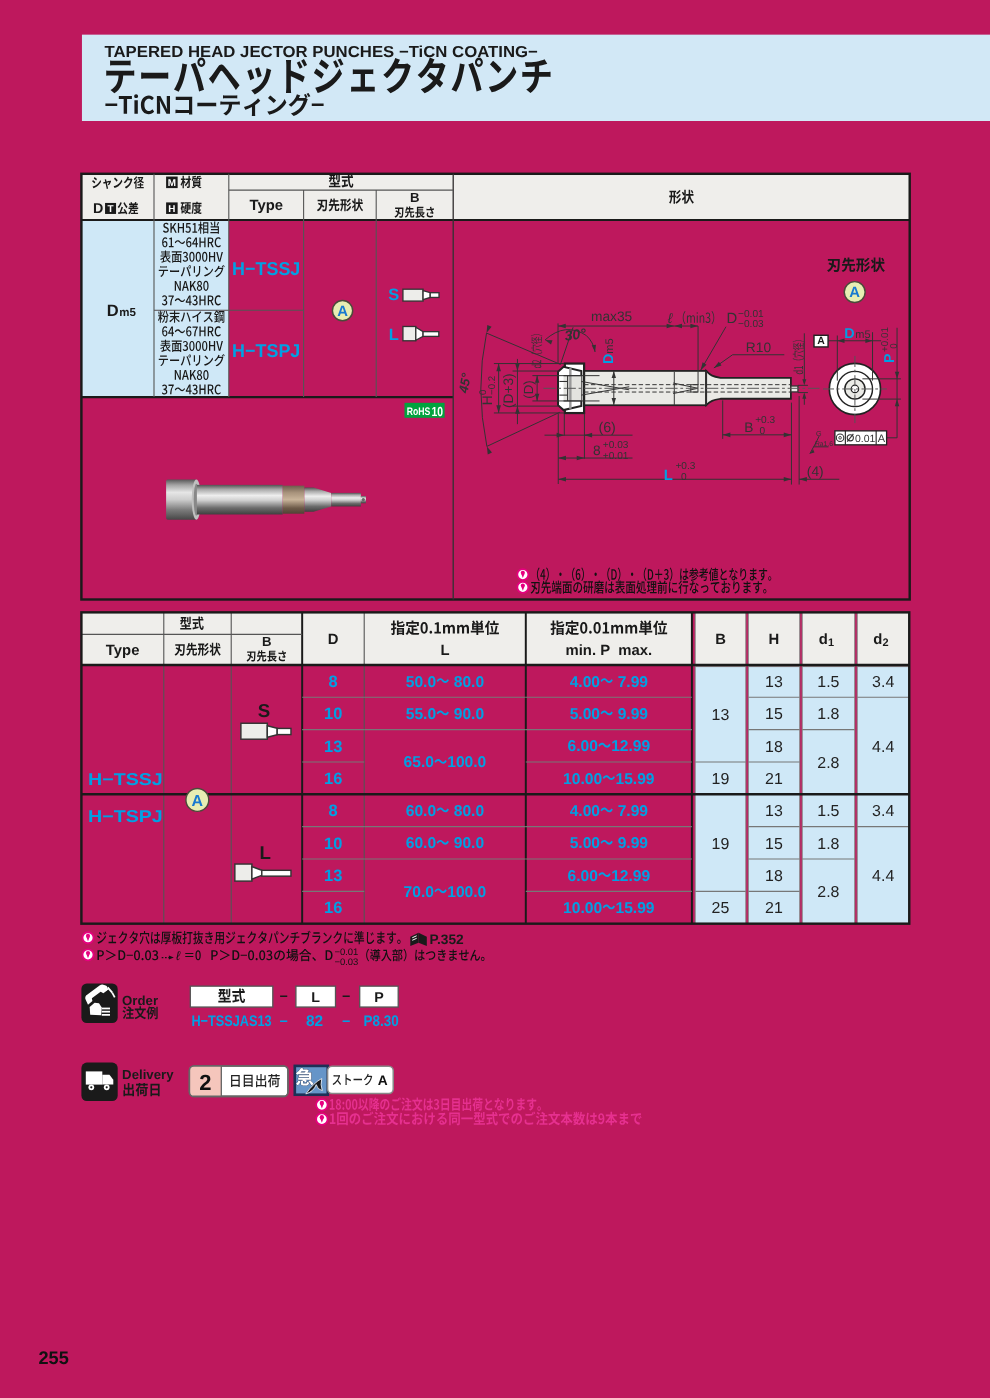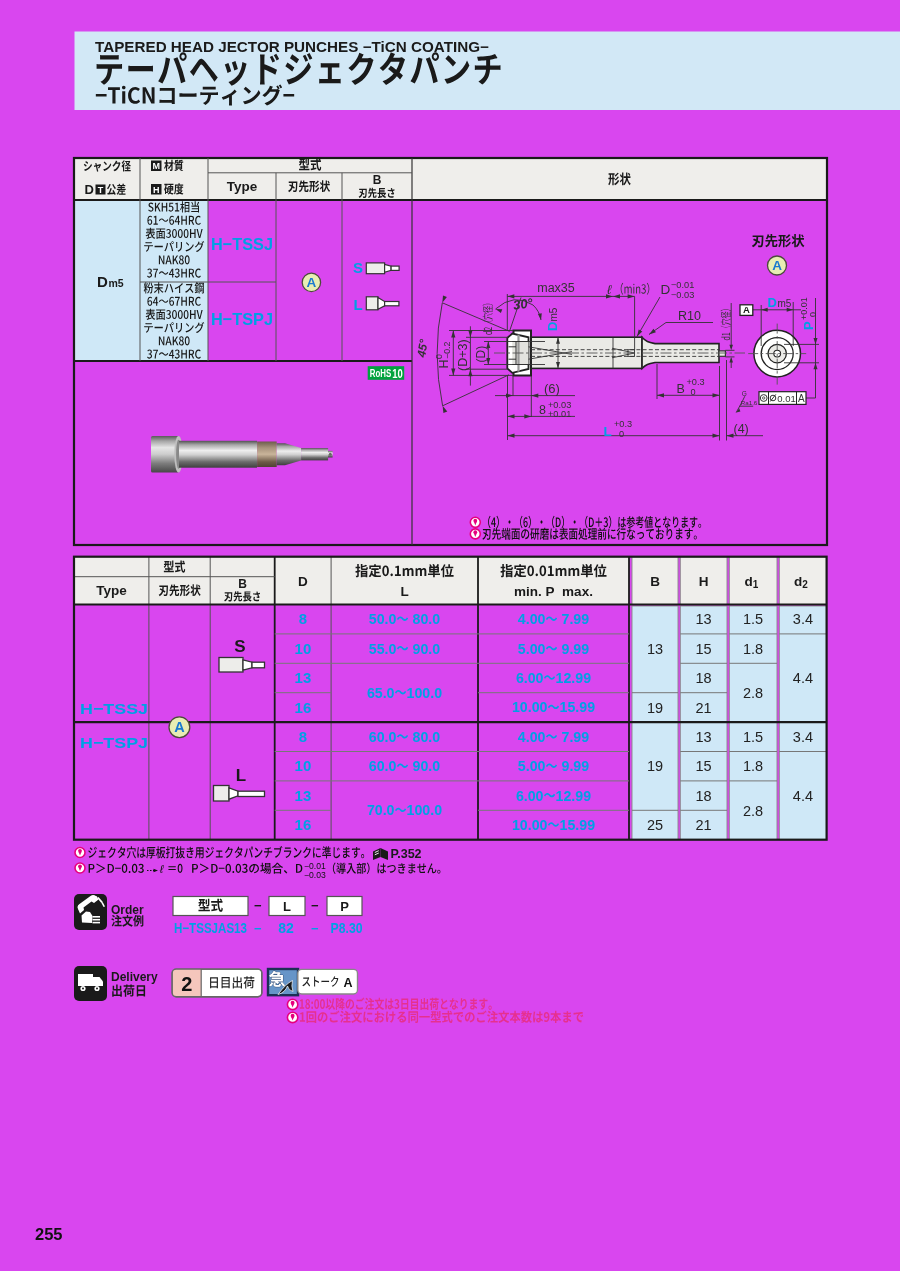--- a/index.html
+++ b/index.html
@@ -1,14 +1,14 @@
 <!DOCTYPE html>
 <html><head><meta charset="utf-8"><style>
 html,body{margin:0;padding:0;background:#fff;}
-#page{position:relative;width:900px;height:1271px;background:#d946ef;overflow:hidden;}
+#page{position:relative;width:900px;height:1271px;background:#be185d;overflow:hidden;}
 </style></head><body>
 <div id="page"><svg width="900" height="1271" viewBox="0 0 900 1271">
       <rect x="74.5" y="31.5" width="825.5" height="78.5" fill="#d2e8f6"></rect>
       <text x="95" y="51.5" font-family="Liberation Sans, sans-serif" font-size="14.5" font-weight="bold" fill="#1a1a1a" textLength="394" lengthAdjust="spacingAndGlyphs">TAPERED HEAD JECTOR PUNCHES −TiCN COATING−</text>
       <path transform="translate(94 82.5) scale(0.03024 -0.036)" fill="#1a1a1a" d="M201 767V638C232 640 274 642 309 642C371 642 652 642 710 642C745 642 784 640 818 638V767C784 762 744 760 710 760C652 760 371 760 308 760C275 760 234 762 201 767ZM85 511V380C113 382 151 384 181 384H456C452 300 435 225 394 163C354 105 284 47 213 20L330 -65C419 -20 496 58 531 127C567 197 589 281 595 384H836C864 384 902 383 927 381V511C900 507 857 505 836 505C776 505 243 505 181 505C150 505 115 508 85 511ZM1135 463V306C1172 308 1239 311 1296 311C1413 311 1743 311 1833 311C1875 311 1926 307 1950 306V463C1924 461 1880 457 1833 457C1743 457 1414 457 1296 457C1244 457 1171 460 1135 463ZM2887 719C2887 751 2913 777 2945 777C2977 777 3003 751 3003 719C3003 688 2977 662 2945 662C2913 662 2887 688 2887 719ZM2825 719C2825 654 2879 600 2945 600C3011 600 3065 654 3065 719C3065 785 3011 839 2945 839C2879 839 2825 785 2825 719ZM2278 311C2244 223 2185 115 2122 33L2262 -26C2315 49 2374 163 2410 260C2445 353 2481 491 2495 561C2499 583 2510 632 2519 661L2373 691C2361 564 2323 423 2278 311ZM2772 332C2812 224 2848 98 2876 -21L3024 27C2996 126 2943 286 2908 376C2870 473 2801 627 2760 704L2627 661C2669 585 2734 437 2772 332ZM3172 302 3292 178C3310 204 3334 239 3356 271C3397 325 3467 424 3507 474C3535 510 3556 512 3589 480C3625 443 3713 346 3772 277C3831 208 3915 105 3983 22L4093 140C4016 222 3914 332 3846 404C3786 469 3710 549 3643 612C3565 685 3506 674 3446 604C3378 522 3299 424 3254 378C3224 347 3202 326 3172 302ZM4677 594 4558 555C4583 503 4627 382 4639 333L4759 375C4745 421 4696 551 4677 594ZM5046 521 4906 566C4894 441 4846 308 4778 223C4695 119 4556 43 4446 14L4551 -93C4668 -49 4793 35 4886 155C4954 243 4996 347 5022 448C5028 468 5034 489 5046 521ZM4445 541 4325 498C4349 454 4399 321 4416 267L4538 313C4518 369 4470 490 4445 541ZM5897 744 5813 709C5850 657 5872 617 5901 554L5988 593C5965 638 5925 702 5897 744ZM6028 799 5945 760C5982 710 6006 673 6038 610L6122 651C6099 696 6057 759 6028 799ZM5498 81C5498 42 5494 -19 5488 -58H5645C5640 -17 5635 53 5635 81V364C5743 328 5893 270 5997 215L6053 354C5961 399 5768 470 5635 510V656C5635 698 5640 742 5644 777H5488C5495 741 5498 692 5498 656C5498 572 5498 158 5498 81ZM6988 768 6904 733C6940 682 6963 639 6992 576L7079 613C7056 659 7016 726 6988 768ZM7125 816 7040 781C7077 731 7102 692 7134 629L7219 667C7195 711 7156 776 7125 816ZM6553 787 6481 677C6547 640 6651 573 6707 534L6781 644C6729 680 6619 751 6553 787ZM6368 77 6443 -54C6531 -38 6675 12 6777 69C6940 164 7082 290 7174 429L7097 565C7018 422 6878 285 6708 190C6600 130 6480 96 6368 77ZM6399 559 6327 449C6394 413 6498 346 6555 306L6628 418C6577 454 6467 523 6399 559ZM7447 104V-27C7474 -23 7505 -22 7529 -22H8082C8099 -22 8136 -23 8157 -27V104C8137 102 8109 98 8082 98H7864V420H8035C8058 420 8088 418 8113 416V542C8089 539 8059 537 8035 537H7577C7555 537 7520 538 7498 542V416C7520 418 7556 420 7577 420H7733V98H7529C7504 98 7473 101 7447 104ZM8917 780 8771 828C8762 794 8741 748 8726 723C8676 637 8589 508 8414 401L8526 318C8624 385 8711 473 8778 560H9059C9043 485 8985 365 8917 287C8830 188 8718 101 8514 40L8632 -66C8820 8 8941 100 9036 216C9126 328 9183 461 9210 550C9218 575 9232 603 9243 622L9141 685C9118 678 9085 673 9054 673H8853L8856 678C8868 700 8894 745 8917 780ZM9956 792 9811 837C9802 803 9781 757 9765 733C9715 646 9622 509 9447 400L9555 317C9656 387 9749 483 9819 576H10105C10090 514 10047 427 9995 355C9932 397 9869 438 9816 468L9727 377C9778 345 9844 300 9909 252C9826 169 9715 88 9542 35L9658 -66C9814 -7 9928 78 10016 171C10057 138 10094 107 10121 82L10216 195C10187 219 10148 248 10105 279C10176 379 10226 486 10253 567C10262 592 10275 619 10286 638L10184 701C10162 694 10128 690 10097 690H9894C9906 712 9931 757 9956 792ZM11231 719C11231 751 11257 777 11289 777C11321 777 11347 751 11347 719C11347 688 11321 662 11289 662C11257 662 11231 688 11231 719ZM11169 719C11169 654 11223 600 11289 600C11355 600 11409 654 11409 719C11409 785 11355 839 11289 839C11223 839 11169 785 11169 719ZM10622 311C10588 223 10529 115 10466 33L10606 -26C10659 49 10718 163 10754 260C10789 353 10825 491 10839 561C10843 583 10854 632 10863 661L10717 691C10705 564 10667 423 10622 311ZM11116 332C11156 224 11192 98 11220 -21L11368 27C11340 126 11287 286 11252 376C11214 473 11145 627 11104 704L10971 661C11013 585 11078 437 11116 332ZM11714 760 11620 660C11693 609 11818 500 11870 444L11972 548C11914 609 11784 713 11714 760ZM11589 94 11673 -38C11814 -14 11943 42 12044 103C12205 200 12338 338 12414 473L12336 614C12273 479 12143 326 11972 225C11875 167 11745 116 11589 94ZM12594 479V350C12620 352 12657 354 12688 354H12963C12944 206 12864 99 12712 29L12839 -58C13007 44 13079 186 13095 354H13354C13381 354 13415 352 13442 350V479C13420 477 13373 473 13351 473H13099V632C13159 641 13218 652 13267 665C13284 669 13310 676 13344 684L13262 794C13212 771 13110 748 13010 734C12900 718 12745 716 12669 718L12700 602C12767 604 12872 607 12968 615V473H12686C12655 473 12621 476 12594 479Z"></path>
       <path transform="translate(95 103.5) scale(0.021022 -0.022)" fill="#1a1a1a" d="M39 322H551V427H39ZM828 0H976V617H1185V741H620V617H828ZM1294 0H1441V560H1294ZM1368 651C1418 651 1453 682 1453 731C1453 779 1418 811 1368 811C1316 811 1283 779 1283 731C1283 682 1316 651 1368 651ZM1911 -14C2008 -14 2087 24 2148 95L2069 187C2030 144 1981 114 1917 114C1800 114 1725 211 1725 372C1725 531 1808 627 1920 627C1976 627 2019 601 2057 565L2134 659C2086 709 2012 754 1917 754C1730 754 1573 611 1573 367C1573 120 1725 -14 1911 -14ZM2266 0H2407V297C2407 382 2394 475 2388 555H2393L2468 396L2681 0H2832V741H2692V445C2692 361 2704 263 2712 186H2707L2632 346L2417 741H2266ZM3068 167V24C3101 27 3158 30 3197 30H3653L3652 -22H3797C3795 8 3793 61 3793 96V614C3793 643 3795 683 3796 706C3779 705 3737 704 3708 704H3204C3170 704 3118 706 3081 710V571C3109 573 3163 575 3205 575H3654V161H3193C3148 161 3103 164 3068 167ZM4016 463V306C4053 308 4120 311 4177 311C4294 311 4624 311 4714 311C4756 311 4807 307 4831 306V463C4805 461 4761 457 4714 457C4624 457 4295 457 4177 457C4125 457 4052 460 4016 463ZM5125 767V638C5156 640 5198 642 5233 642C5295 642 5576 642 5634 642C5669 642 5708 640 5742 638V767C5708 762 5668 760 5634 760C5576 760 5295 760 5232 760C5199 760 5158 762 5125 767ZM5009 511V380C5037 382 5075 384 5105 384H5380C5376 300 5359 225 5318 163C5278 105 5208 47 5137 20L5254 -65C5343 -20 5420 58 5455 127C5491 197 5513 281 5519 384H5760C5788 384 5826 383 5851 381V511C5824 507 5781 505 5760 505C5700 505 5167 505 5105 505C5074 505 5039 508 5009 511ZM6031 285 6090 167C6177 194 6289 240 6377 284V20C6377 -15 6374 -68 6372 -88H6520C6514 -68 6513 -15 6513 20V363C6602 422 6690 493 6737 545L6638 642C6587 577 6486 487 6389 428C6310 380 6161 313 6031 285ZM7165 760 7071 660C7144 609 7269 500 7321 444L7423 548C7365 609 7235 713 7165 760ZM7040 94 7124 -38C7265 -14 7394 42 7495 103C7656 200 7789 338 7865 473L7787 614C7724 479 7594 326 7423 225C7326 167 7196 116 7040 94ZM8821 864 8742 832C8770 794 8802 736 8823 694L8902 728C8884 763 8847 827 8821 864ZM8467 757 8320 805C8311 771 8290 725 8275 701C8226 615 8138 485 7963 379L8075 295C8174 362 8261 450 8328 537H8609C8593 463 8535 342 8467 265C8379 165 8268 78 8064 17L8182 -89C8370 -14 8490 77 8585 194C8676 305 8733 438 8760 527C8768 552 8782 580 8793 599L8708 651L8782 682C8764 719 8728 783 8703 819L8624 787C8649 751 8677 698 8697 658L8690 662C8668 655 8634 650 8603 650H8403L8406 655C8417 677 8443 722 8467 757ZM8963 322H9475V427H8963Z"></path>
       <rect x="74" y="158" width="338" height="42" fill="#efeeeb"></rect>
       <rect x="412" y="158" width="415" height="42" fill="#efeeeb"></rect>
       <rect x="74" y="200" width="66" height="161" fill="#cfe8f7"></rect>
       <rect x="140" y="200" width="68" height="82" fill="#cfe8f7"></rect>

